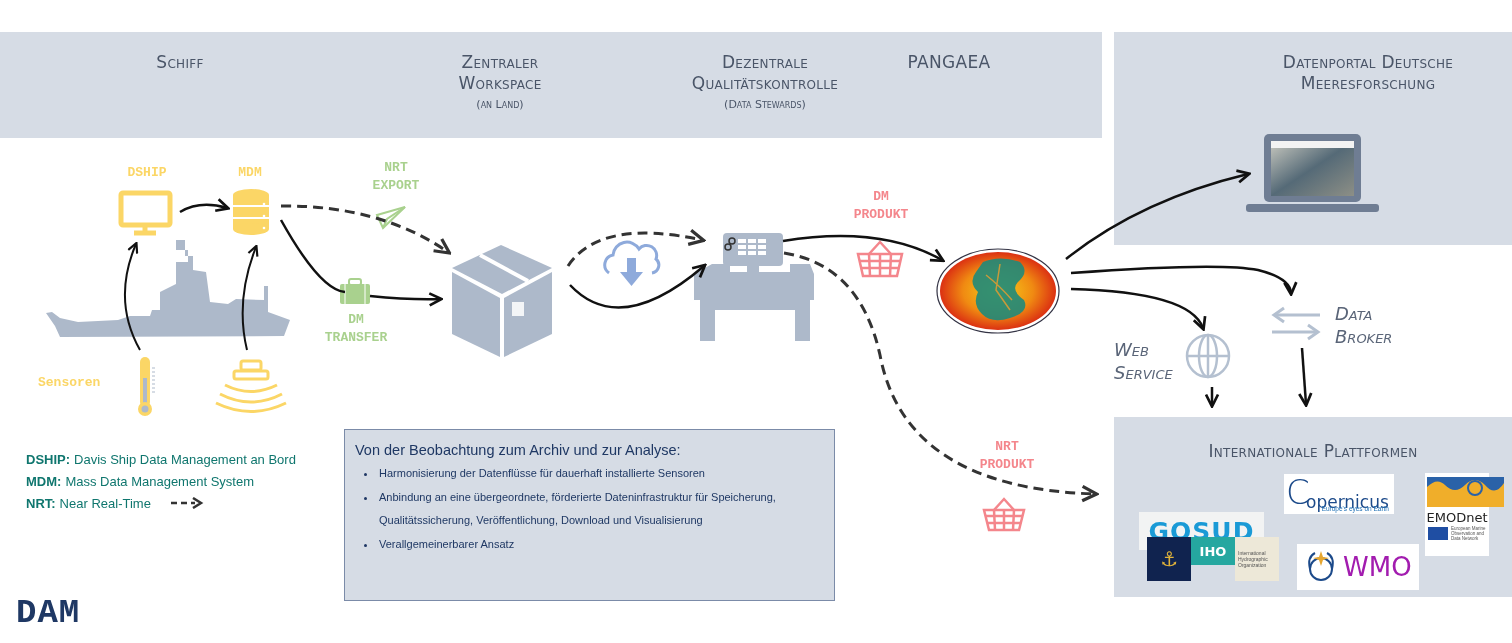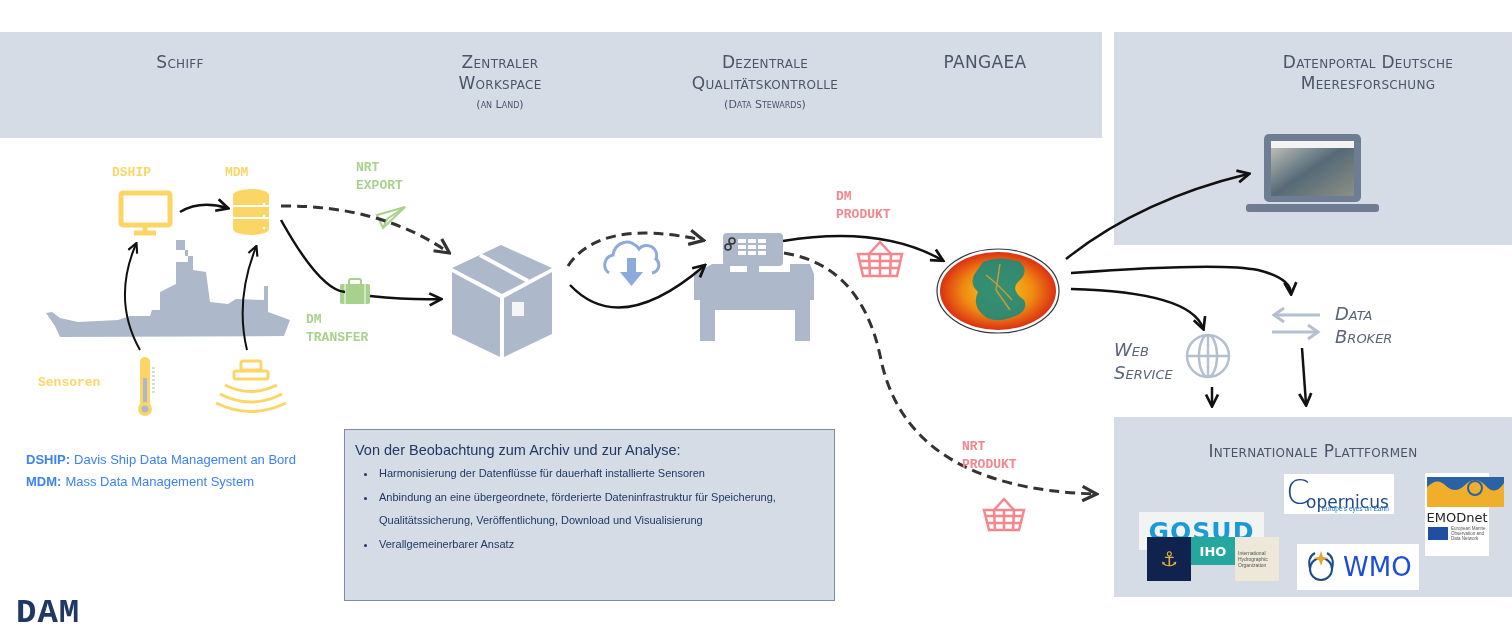--- a/index.html
+++ b/index.html
@@ -1,27 +1,27 @@
 <!DOCTYPE html>
 <html><head>
 <meta charset="utf-8">
 <style>
   html, body { margin:0; padding:0; background:#ffffff; }
   body { width:1512px; height:643px; position:relative; overflow:hidden; font-family:"DejaVu Sans", sans-serif; }
   .band { position:absolute; background:#d6dce5; }
   .hdr { position:absolute; color:#4a5568; text-align:center; font-family:"DejaVu Sans", sans-serif; font-variant:small-caps; line-height:1.25; }
   .hdr .big { font-size:17px; letter-spacing:0.3px; }
   .hdr .small { font-size:11px; display:block; margin-top:3px; }
-  .mono { position:absolute; font-family:"Liberation Mono", "DejaVu Sans Mono", monospace; font-weight:bold; line-height:1.35; font-size:13px; }
+  .mono { position:absolute; font-family:"Liberation Mono", "DejaVu Sans Mono", monospace; font-weight:bold; text-align:center; line-height:1.35; font-size:13px; }
   .yellow { color:#fbd666; }
   .green { color:#a9d18e; }
   .red { color:#f4868c; }
   .gray-lbl { position:absolute; color:#5a6578; font-variant:small-caps; font-size:18px; line-height:1.3; font-family:"DejaVu Sans", sans-serif;font-style:italic; }
   svg.overlay { position:absolute; left:0; top:0; }
-  .legend { position:absolute; left:26px; top:448px; font-family:"Liberation Sans", sans-serif; font-size:13px; color:#3b82f6; }
+  .legend { position:absolute; left:26px; top:448px; font-family:"Liberation Sans", sans-serif; font-size:13px; color:#0f766e; }
   .legend .row { height:22px; display:flex; align-items:center; }
   .legend b { margin-right:4px; }
   .legend .arrow { margin-left:18px; }
   .info { position:absolute; left:344px; top:429px; width:491px; height:172px; background:#d6dce5; border:1.5px solid #7b8ba8; box-sizing:border-box; padding:12px 10px; font-family:"Liberation Sans", sans-serif; color:#1f3864; }
   .info .title { font-weight:normal; font-size:14.5px; margin-bottom:4px; }
   .info ul { margin:0; padding:0 0 0 22px; font-size:11px; line-height:23.5px; }
   .info li { padding-left:2px; }
   .logo { position:absolute; }
 </style>
 </head>
@@ -37,21 +37,21 @@
 <div class="hdr" style="left:430px; top:52px; width:140px;">
   <span class="big">Zentraler</span><br>
   <span class="big">Workspace</span>
   <span class="small">(an Land)</span>
 </div>
 <div class="hdr" style="left:660px; top:52px; width:210px;">
   <span class="big">Dezentrale</span><br>
   <span class="big">Qualitätskontrolle</span>
   <span class="small">(Data Stewards)</span>
 </div>
-<div class="hdr" style="left:920px; top:52px; width:130px;">
+<div class="hdr" style="left:884px; top:52px; width:130px;">
   <span class="big">PANGAEA</span>
 </div>
 <div class="hdr" style="left:1213px; top:52px; width:310px;">
   <span class="big">Datenportal Deutsche</span><br>
   <span class="big">Meeresforschung</span>
 </div>
 
 <svg class="overlay" width="1512" height="643" viewBox="0 0 1512 643">
   <defs>
     <marker id="ah" viewBox="0 0 10 10" refX="8" refY="5" markerWidth="6" markerHeight="6" orient="auto-start-reverse">
@@ -321,32 +321,40 @@
     <span>Hydrographic</span><br>
     <span>Organization</span>
   </div>
 </div>
 <div class="logo" style="left:1297px; top:544px; width:122px; height:46px; background:#fff; display:flex; align-items:center;">
   <svg width="36" height="36" style="margin-left:6px;">
     <circle cx="18" cy="20" r="11" fill="none" stroke="#1c4a8a" stroke-width="2"></circle>
     <path d="M7,20 Q4,8 12,4 M29,20 Q32,8 24,4" fill="none" stroke="#1c4a8a" stroke-width="2"></path>
     <path d="M18,2 L20,8 L26,9 L20,11 L18,17 L16,11 L10,9 L16,8 Z" fill="#e6a630"></path>
   </svg>
-  <span style="font-family:'DejaVu Sans',sans-serif; font-size:26px; color:#1d4ed8; margin-left:4px;">WMO</span>
+  <span style="font-family:'DejaVu Sans',sans-serif; font-size:26px; color:#a21caf; margin-left:4px;">WMO</span>
 </div>
 
 <div class="legend">
   <div class="row">
       <b>DSHIP:</b>
       <span>Davis Ship Data Management  an Bord</span>
     </div>
   <div class="row">
       <b>MDM:</b>
       <span>Mass Data Management System</span>
     </div>
+  <div class="row">
+      <b>NRT:</b>
+      <span>Near Real-Time</span>
+    <svg class="arrow" width="36" height="12">
+        <path d="M2,6 L26,6" stroke="#333" stroke-width="2.5" stroke-dasharray="6,4"></path>
+        <path d="M24,1 L32,6 L24,11" fill="none" stroke="#333" stroke-width="2.5"></path>
+      </svg>
+  </div>
 </div>
 
 <div style="position:absolute; left:16px; top:596px; font-family:Liberation Mono, monospace; font-weight:bold; font-size:34px; color:#1f3864; letter-spacing:1px; line-height:34px;">
   <span>DAM</span>
 </div>
 
 <div class="info">
   <div class="title">Von der Beobachtung zum Archiv und zur Analyse:</div>
   <ul>
     <li>Harmonisierung der Datenflüsse für dauerhaft installierte Sensoren</li>

